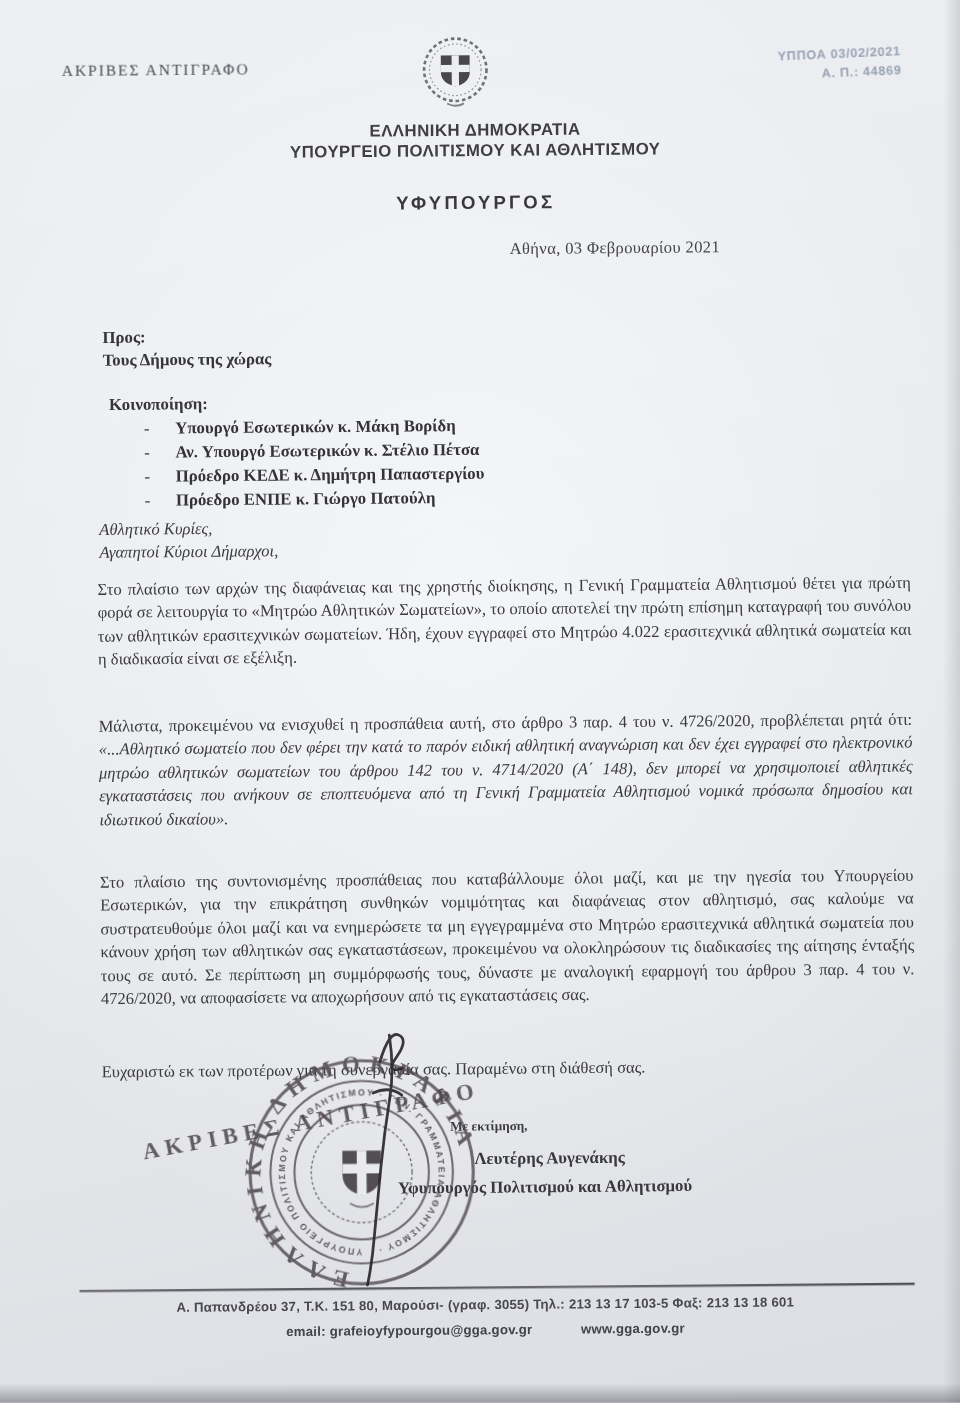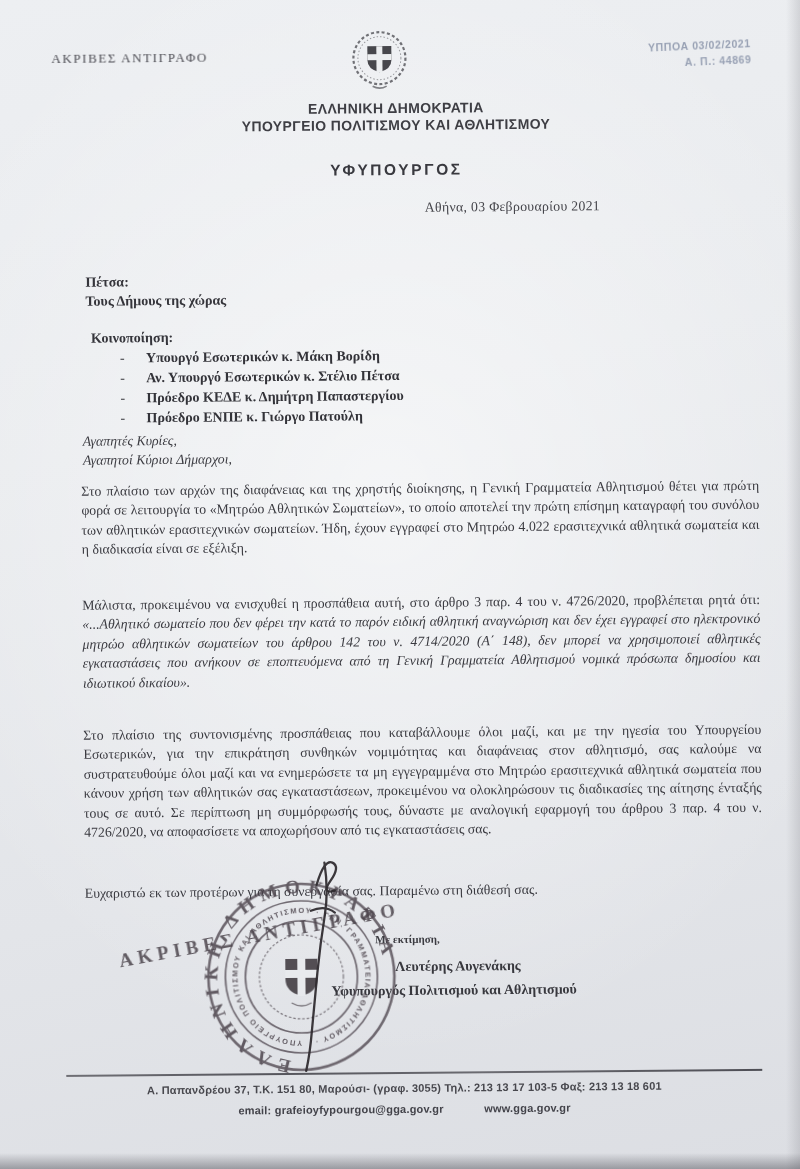--- a/index.html
+++ b/index.html
@@ -126,30 +126,30 @@
       <div>ΥΠΠΟΑ 03/02/2021</div>
       <div>Α. Π.: 44869</div>
     </div>
 
     <div class="abs hdr hdr1">ΕΛΛΗΝΙΚΗ ΔΗΜΟΚΡΑΤΙΑ</div>
     <div class="abs hdr hdr2">ΥΠΟΥΡΓΕΙΟ ΠΟΛΙΤΙΣΜΟΥ ΚΑΙ ΑΘΛΗΤΙΣΜΟΥ</div>
     <div class="abs hdr hdr3">ΥΦΥΠΟΥΡΓΟΣ</div>
 
     <div class="abs dateline">Αθήνα, 03 Φεβρουαρίου 2021</div>
 
-    <div class="abs addr b to-label">Πέτσα:</div>
+    <div class="abs addr b to-label">Προς:</div>
     <div class="abs addr b to-value">Τους Δήμους της χώρας</div>
 
     <div class="abs addr b cc-label">Κοινοποίηση:</div>
     <div class="abs cc-item" style="top:346px;"><span class="dash">-</span><span>Υπουργό Εσωτερικών κ. Μάκη Βορίδη</span></div>
     <div class="abs cc-item" style="top:366px;"><span class="dash">-</span><span>Αν. Υπουργό Εσωτερικών κ. Στέλιο Πέτσα</span></div>
     <div class="abs cc-item" style="top:386px;"><span class="dash">-</span><span>Πρόεδρο ΚΕΔΕ κ. Δημήτρη Παπαστεργίου</span></div>
     <div class="abs cc-item" style="top:406px;"><span class="dash">-</span><span>Πρόεδρο ΕΝΠΕ κ. Γιώργο Πατούλη</span></div>
 
-    <div class="abs sal" style="top:429px;">Αγαπητές Κυρίες,</div>
+    <div class="abs sal" style="top:429px;">Αθλητικό Κυρίες,</div>
     <div class="abs sal" style="top:448px;">Αγαπητοί Κύριοι Δήμαρχοι,</div>
 
     <p class="abs para" style="top:477px;">Στο πλαίσιο των αρχών της διαφάνειας και της χρηστής διοίκησης, η Γενική Γραμματεία Αθλητισμού θέτει για πρώτη φορά σε λειτουργία το «Μητρώο Αθλητικών Σωματείων», το οποίο αποτελεί την πρώτη επίσημη καταγραφή του συνόλου των αθλητικών ερασιτεχνικών σωματείων. Ήδη, έχουν εγγραφεί στο Μητρώο 4.022 ερασιτεχνικά αθλητικά σωματεία και η διαδικασία είναι σε εξέλιξη.</p>
     <p class="abs para" style="top:591px;"><span>Μάλιστα, προκειμένου να ενισχυθεί η προσπάθεια αυτή, στο άρθρο 3 παρ. 4 του ν. 4726/2020, προβλέπεται ρητά ότι: </span><i>«...Αθλητικό σωματείο που δεν φέρει την κατά το παρόν ειδική αθλητική αναγνώριση και δεν έχει εγγραφεί στο ηλεκτρονικό μητρώο αθλητικών σωματείων του άρθρου 142 του ν. 4714/2020 (Α΄ 148), δεν μπορεί να χρησιμοποιεί αθλητικές εγκαταστάσεις που ανήκουν σε εποπτευόμενα από τη Γενική Γραμματεία Αθλητισμού νομικά πρόσωπα δημοσίου και ιδιωτικού δικαίου».</i></p>
     <p class="abs para" style="top:721px;">Στο πλαίσιο της συντονισμένης προσπάθειας που καταβάλλουμε όλοι μαζί, και με την ηγεσία του Υπουργείου Εσωτερικών, για την επικράτηση συνθηκών νομιμότητας και διαφάνειας στον αθλητισμό, σας καλούμε να συστρατευθούμε όλοι μαζί και να ενημερώσετε τα μη εγγεγραμμένα στο Μητρώο ερασιτεχνικά αθλητικά σωματεία που κάνουν χρήση των αθλητικών σας εγκαταστάσεων, προκειμένου να ολοκληρώσουν τις διαδικασίες της αίτησης ένταξής τους σε αυτό. Σε περίπτωση μη συμμόρφωσής τους, δύναστε με αναλογική εφαρμογή του άρθρου 3 παρ. 4 του ν. 4726/2020, να αποφασίσετε να αποχωρήσουν από τις εγκαταστάσεις σας.</p>
     <div class="abs closing">Ευχαριστώ εκ των προτέρων για τη συνεργασία σας. Παραμένω στη διάθεσή σας.</div>
 
     <div class="abs regards">Με εκτίμηση,</div>
     <div class="abs sig-name">Λευτέρης Αυγενάκης</div>
     <div class="abs sig-title">Υφυπουργός Πολιτισμού και Αθλητισμού</div>

